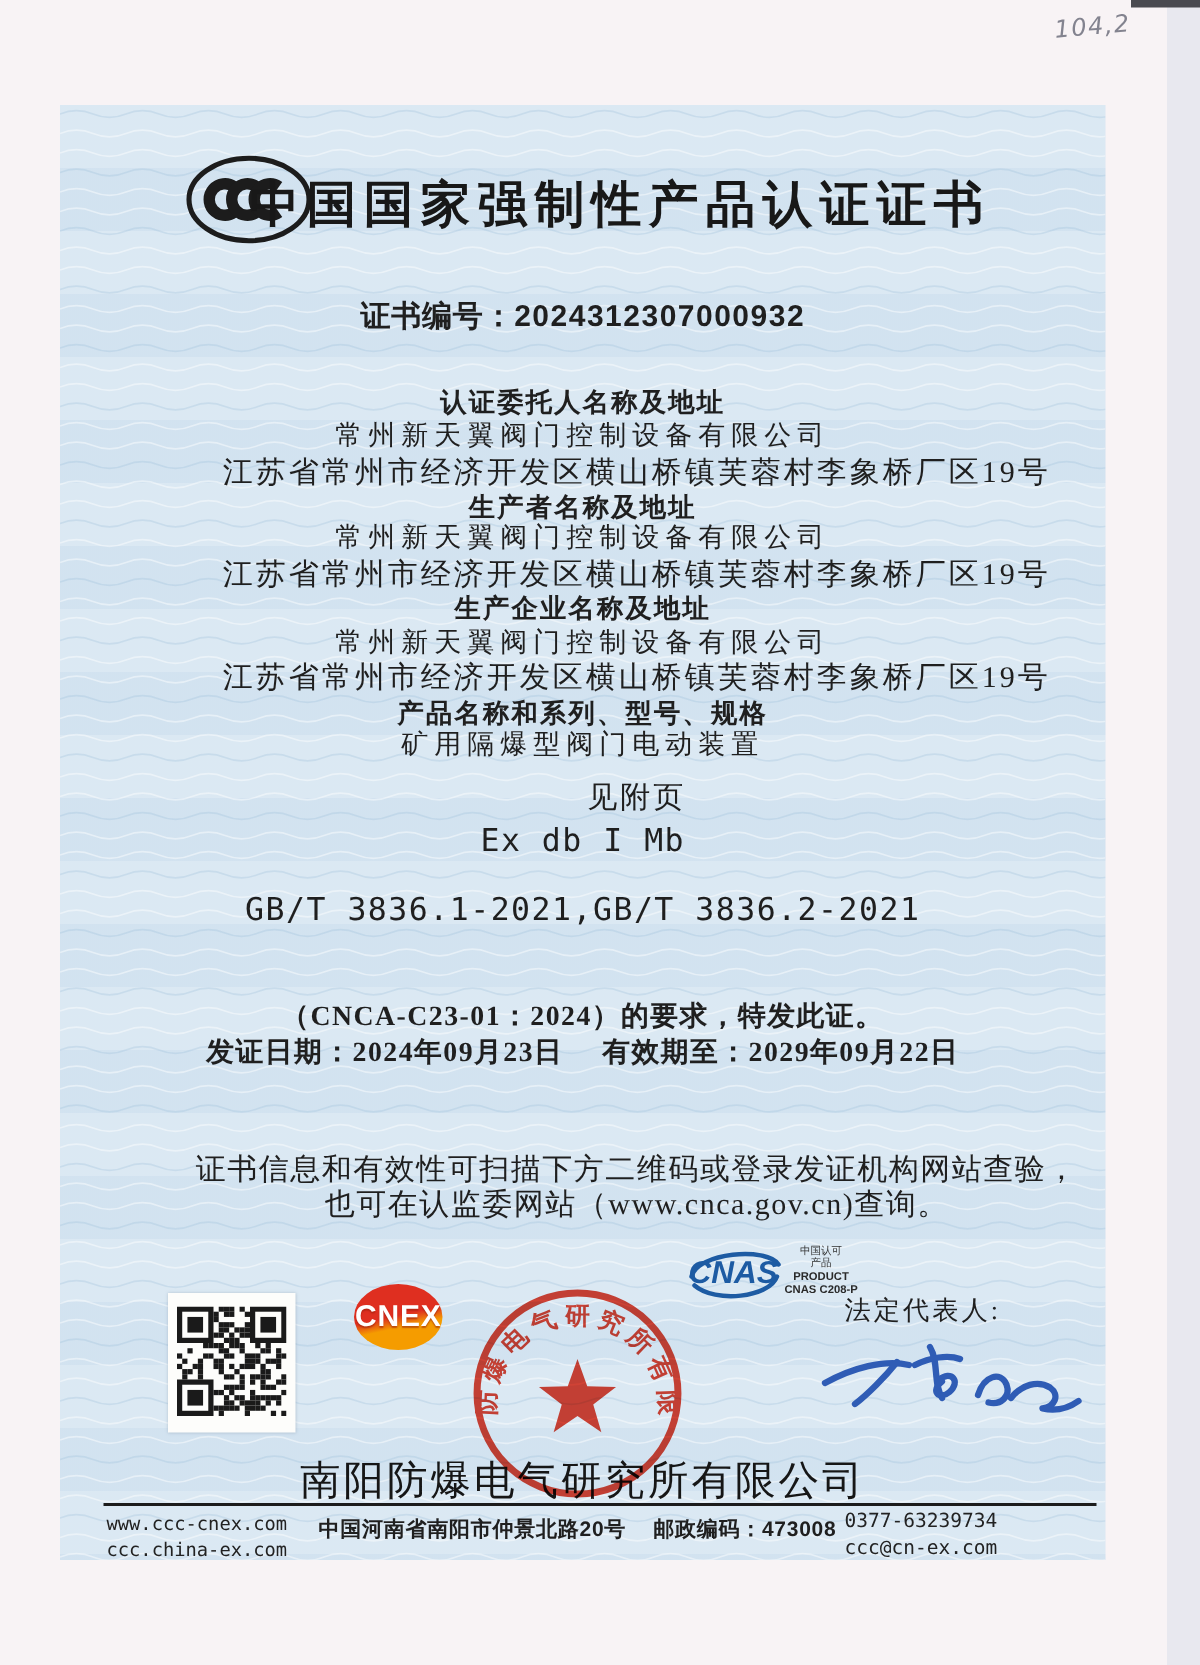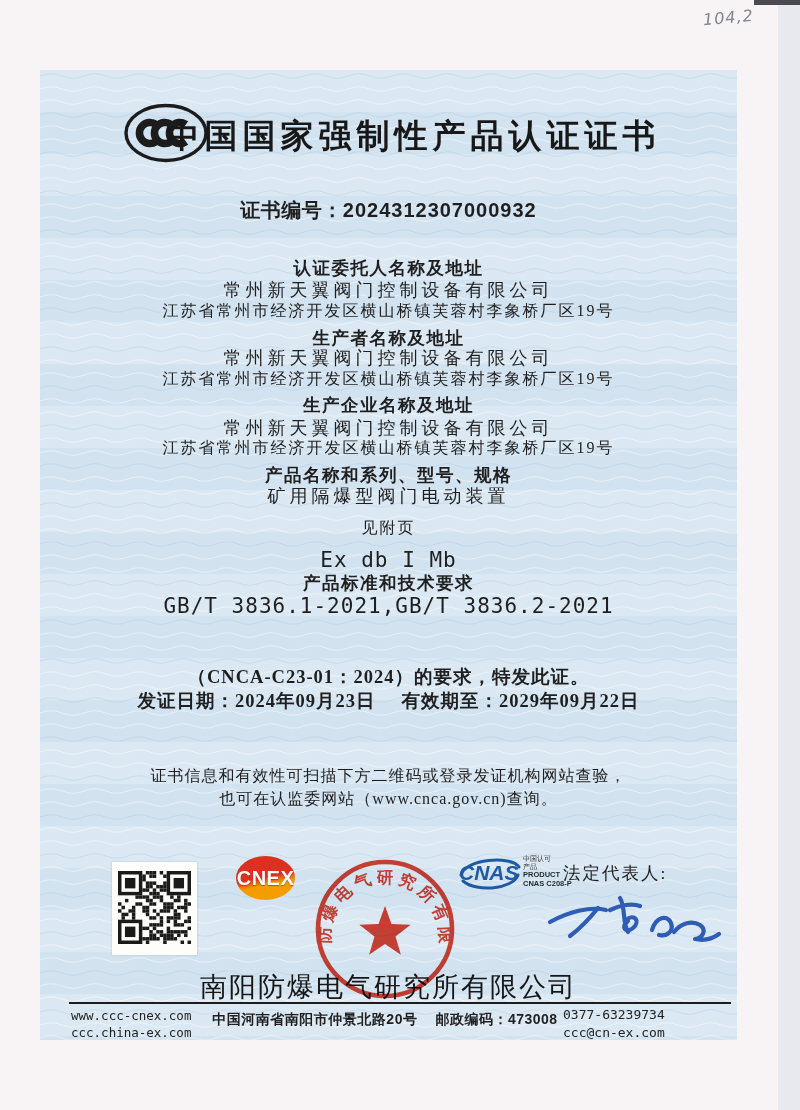--- a/index.html
+++ b/index.html
@@ -34,37 +34,37 @@
     font-family:Liberation Sans, sans-serif;
     font-size:33px; font-weight:600; letter-spacing:5px; color:#181818; white-space:nowrap;
   }
   .certno {
     position:absolute; left:0; top:127px; width:100%; text-align:center;
     font-size:20px; font-weight:bold; letter-spacing:.5px;
   }
   .certno .num { font-family:"Liberation Sans", sans-serif; font-weight:bold; letter-spacing:1px; }
   .ln { position:absolute; left:0; width:100%; text-align:center; white-space:nowrap; }
   .h  { font-size:17.5px; font-weight:bold; letter-spacing:1.5px; }
-  .k  { font-size:16px; letter-spacing:2px; }
+  .k  { font-size:20px; letter-spacing:2px;margin-left:36px; }
   .kw { font-size:18px; letter-spacing:4px; }
   .m  { font-family:"DejaVu Sans Mono", monospace; font-size:21px; letter-spacing:1px; }
   .b  { font-size:18.5px; font-weight:bold; letter-spacing:1px; }
   .gap-sp { display:inline-block; width:26px; }
   
   .qr-box { position:absolute; left:72px; top:792px; width:85px; height:93px; background:#fdfdfb; box-shadow:0 0 2px rgba(120,140,160,.4); }
   .qr-box svg { position:absolute; left:6px; top:9px; }
   .cnex {
     position:absolute; left:196px; top:786px; width:59px; height:44px; border-radius:50%;
     background:linear-gradient(168deg, #df2f20 48%, #f59c00 63%);
     display:flex; align-items:center; justify-content:center;
     color:#fff; font-family:"Liberation Sans", sans-serif; font-weight:bold; font-size:20px; letter-spacing:.5px;
     text-shadow:0 1px 1px rgba(150,30,10,.55);
   }
   .stamp { position:absolute; left:272px; top:786px; width:146px; height:146px; mix-blend-mode:multiply; opacity:.95; z-index:5; }
-  .cnas { position:absolute; left:419px; top:783px; width:150px; height:46px; }
+  .cnas { position:absolute; left:419px; top:759px; width:150px; height:46px;text-align:center; }
   .cnas-word {
     position:absolute; left:0; top:8px;
     font-family:"Liberation Sans", sans-serif; font-weight:bold; font-style:italic;
     font-size:21px; color:#1d5ba3; letter-spacing:0;
   }
   .cnas-swoosh { position:absolute; left:-4px; top:-2px; }
   .cnas-side { position:absolute; left:64px; top:2px; font-family:"Liberation Sans", sans-serif; color:#2a2a2a; line-height:1.15; }
   .cnas-side .t1 { font-size:7px; color:#333; }
   .cnas-side .t2 { font-size:7px; color:#333; }
   .cnas-side .t3 { font-size:7.5px; font-weight:bold; }
@@ -191,21 +191,20 @@
 
   <div class="ln h" style="top:323px">生产企业名称及地址</div>
   <div class="ln kw" style="top:346px">常州新天翼阀门控制设备有限公司</div>
   <div class="ln k" style="top:368px">江苏省常州市经济开发区横山桥镇芙蓉村李象桥厂区19号</div>
 
   <div class="ln h" style="top:393px">产品名称和系列、型号、规格</div>
   <div class="ln kw" style="top:414px">矿用隔爆型阀门电动装置</div>
 
   <div class="ln k" style="top:448px">见附页</div>
   <div class="ln m" style="top:478px">Ex db I Mb</div>
-  <div class="ln h" style="top:501px">产品标准和技术要求</div>
   <div class="ln m" style="top:524px">GB/T 3836.1-2021,GB/T 3836.2-2021</div>
 
   <div class="ln b" style="top:594px">（CNCA-C23-01：2024）的要求，特发此证。</div>
   <div class="ln b" style="top:618px"><span>发证日期：2024年09月23日</span><span class="gap-sp"></span><span>有效期至：2029年09月22日</span></div>
 
   <div class="ln k" style="top:696px; letter-spacing:1px">证书信息和有效性可扫描下方二维码或登录发证机构网站查验，</div>
   <div class="ln k" style="top:719px; letter-spacing:1px">也可在认监委网站（www.cnca.gov.cn)查询。</div>
 
   <div class="qr-box">
     <svg id="qr" width="73" height="73" viewBox="0 0 21 21">

